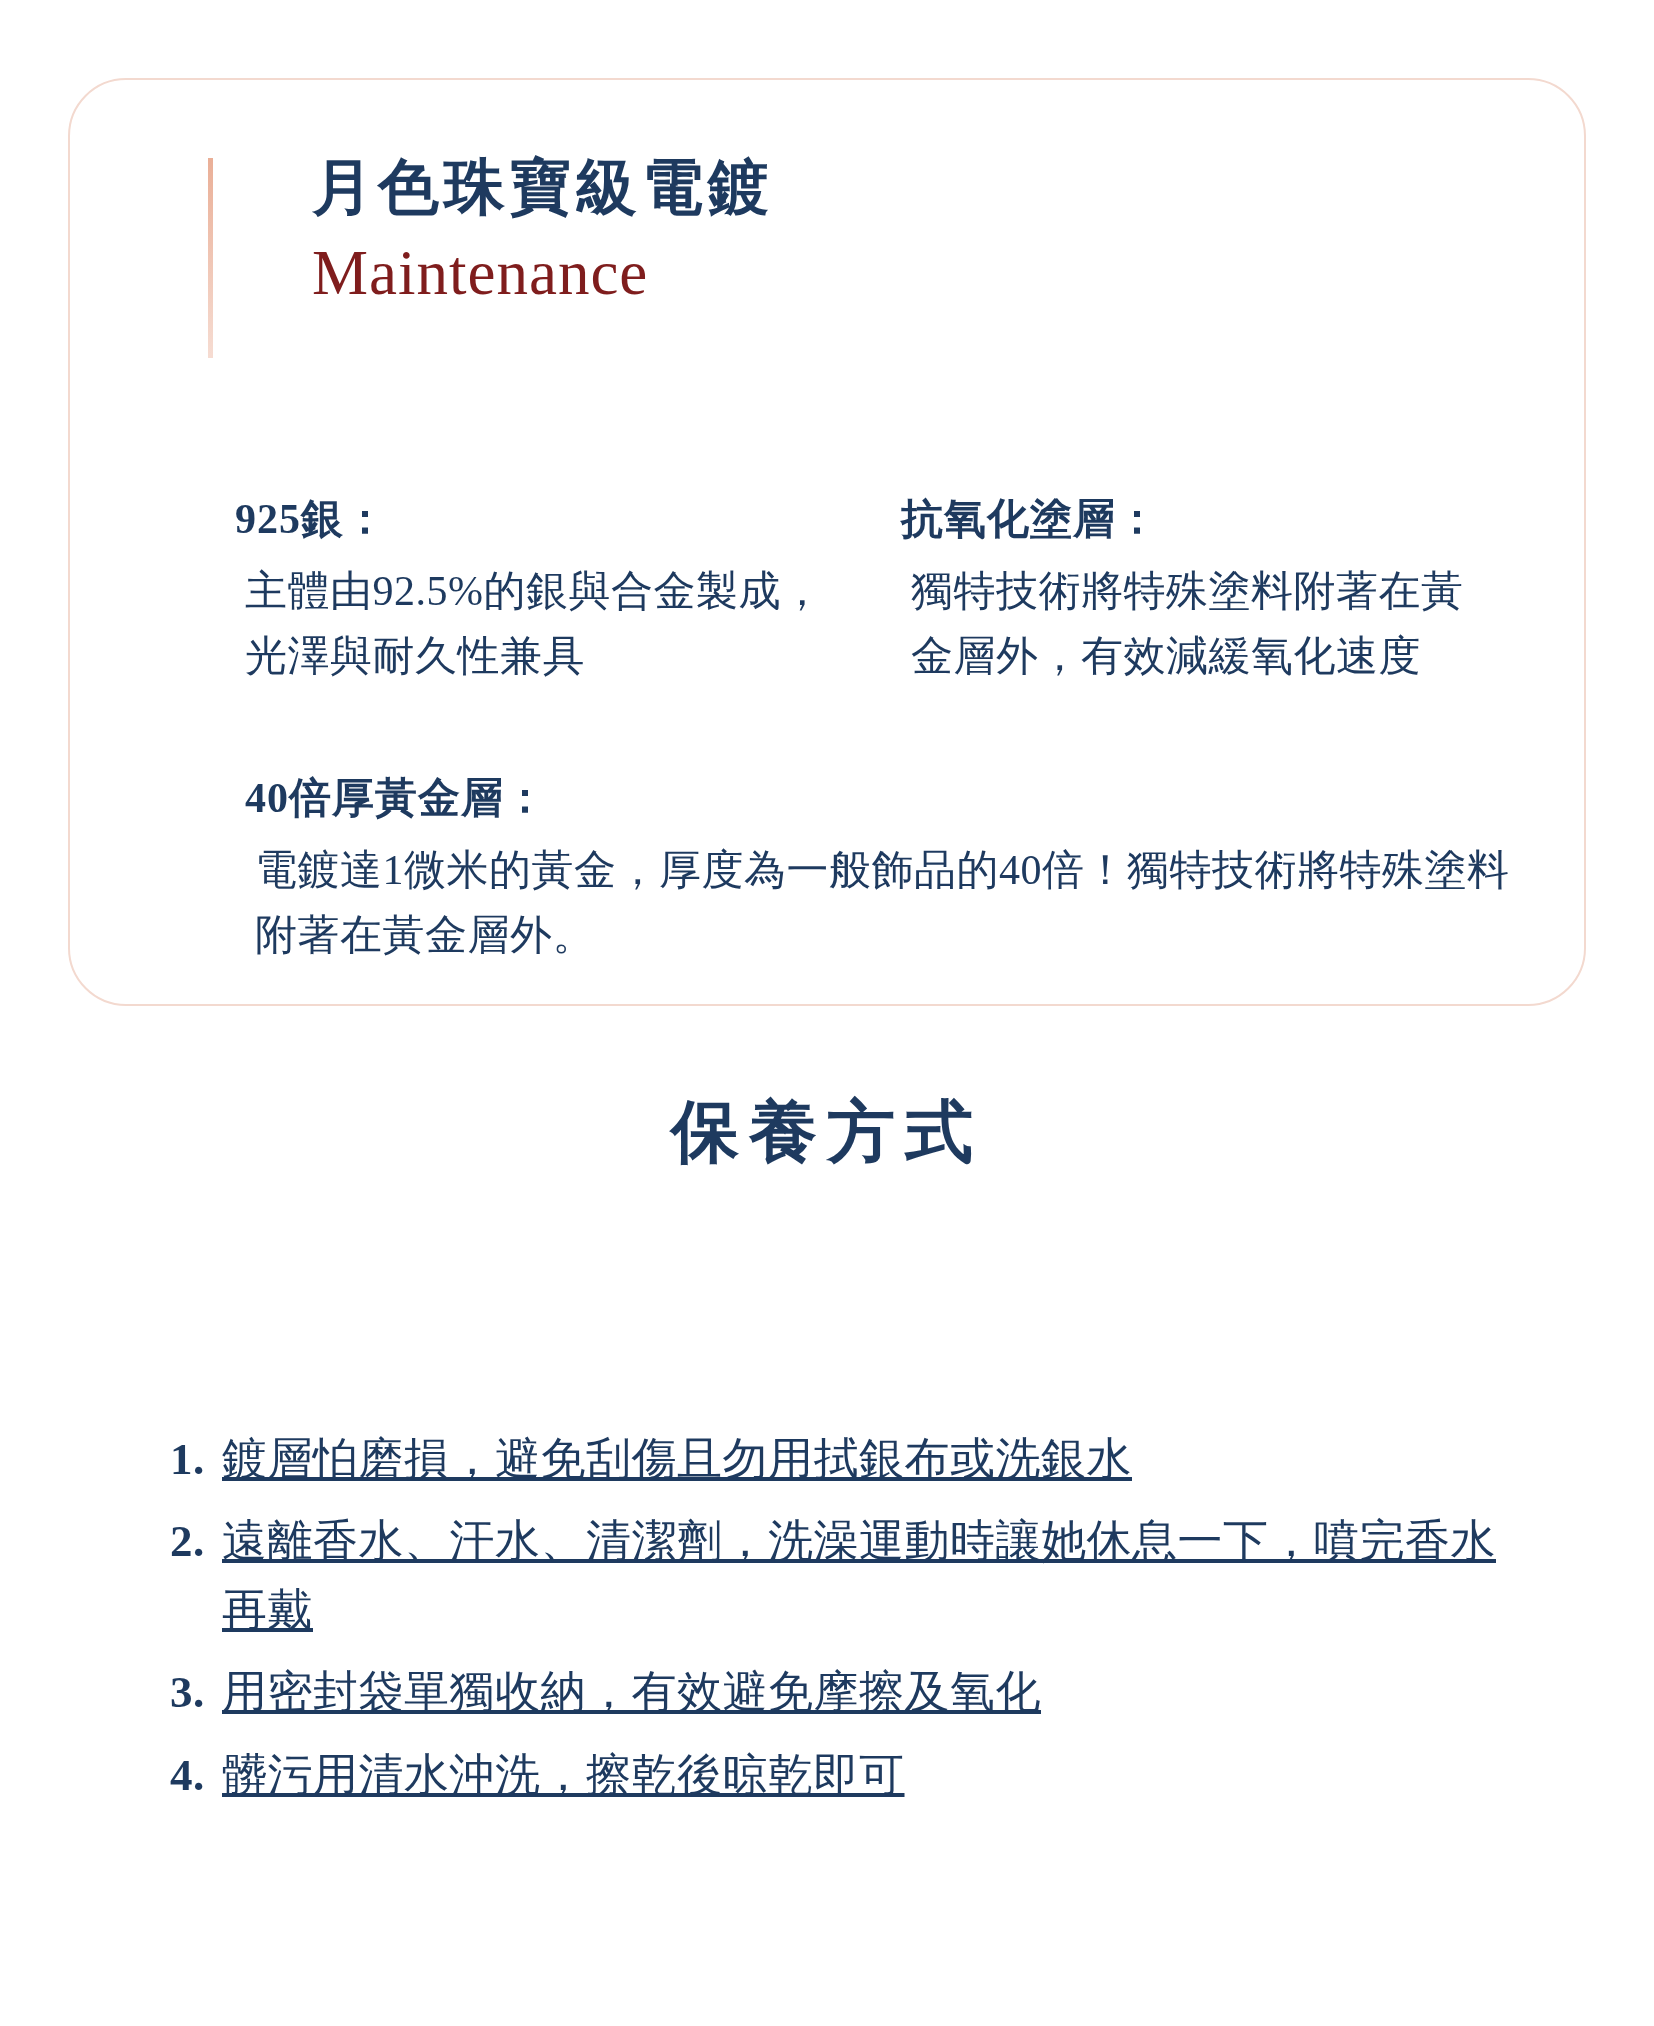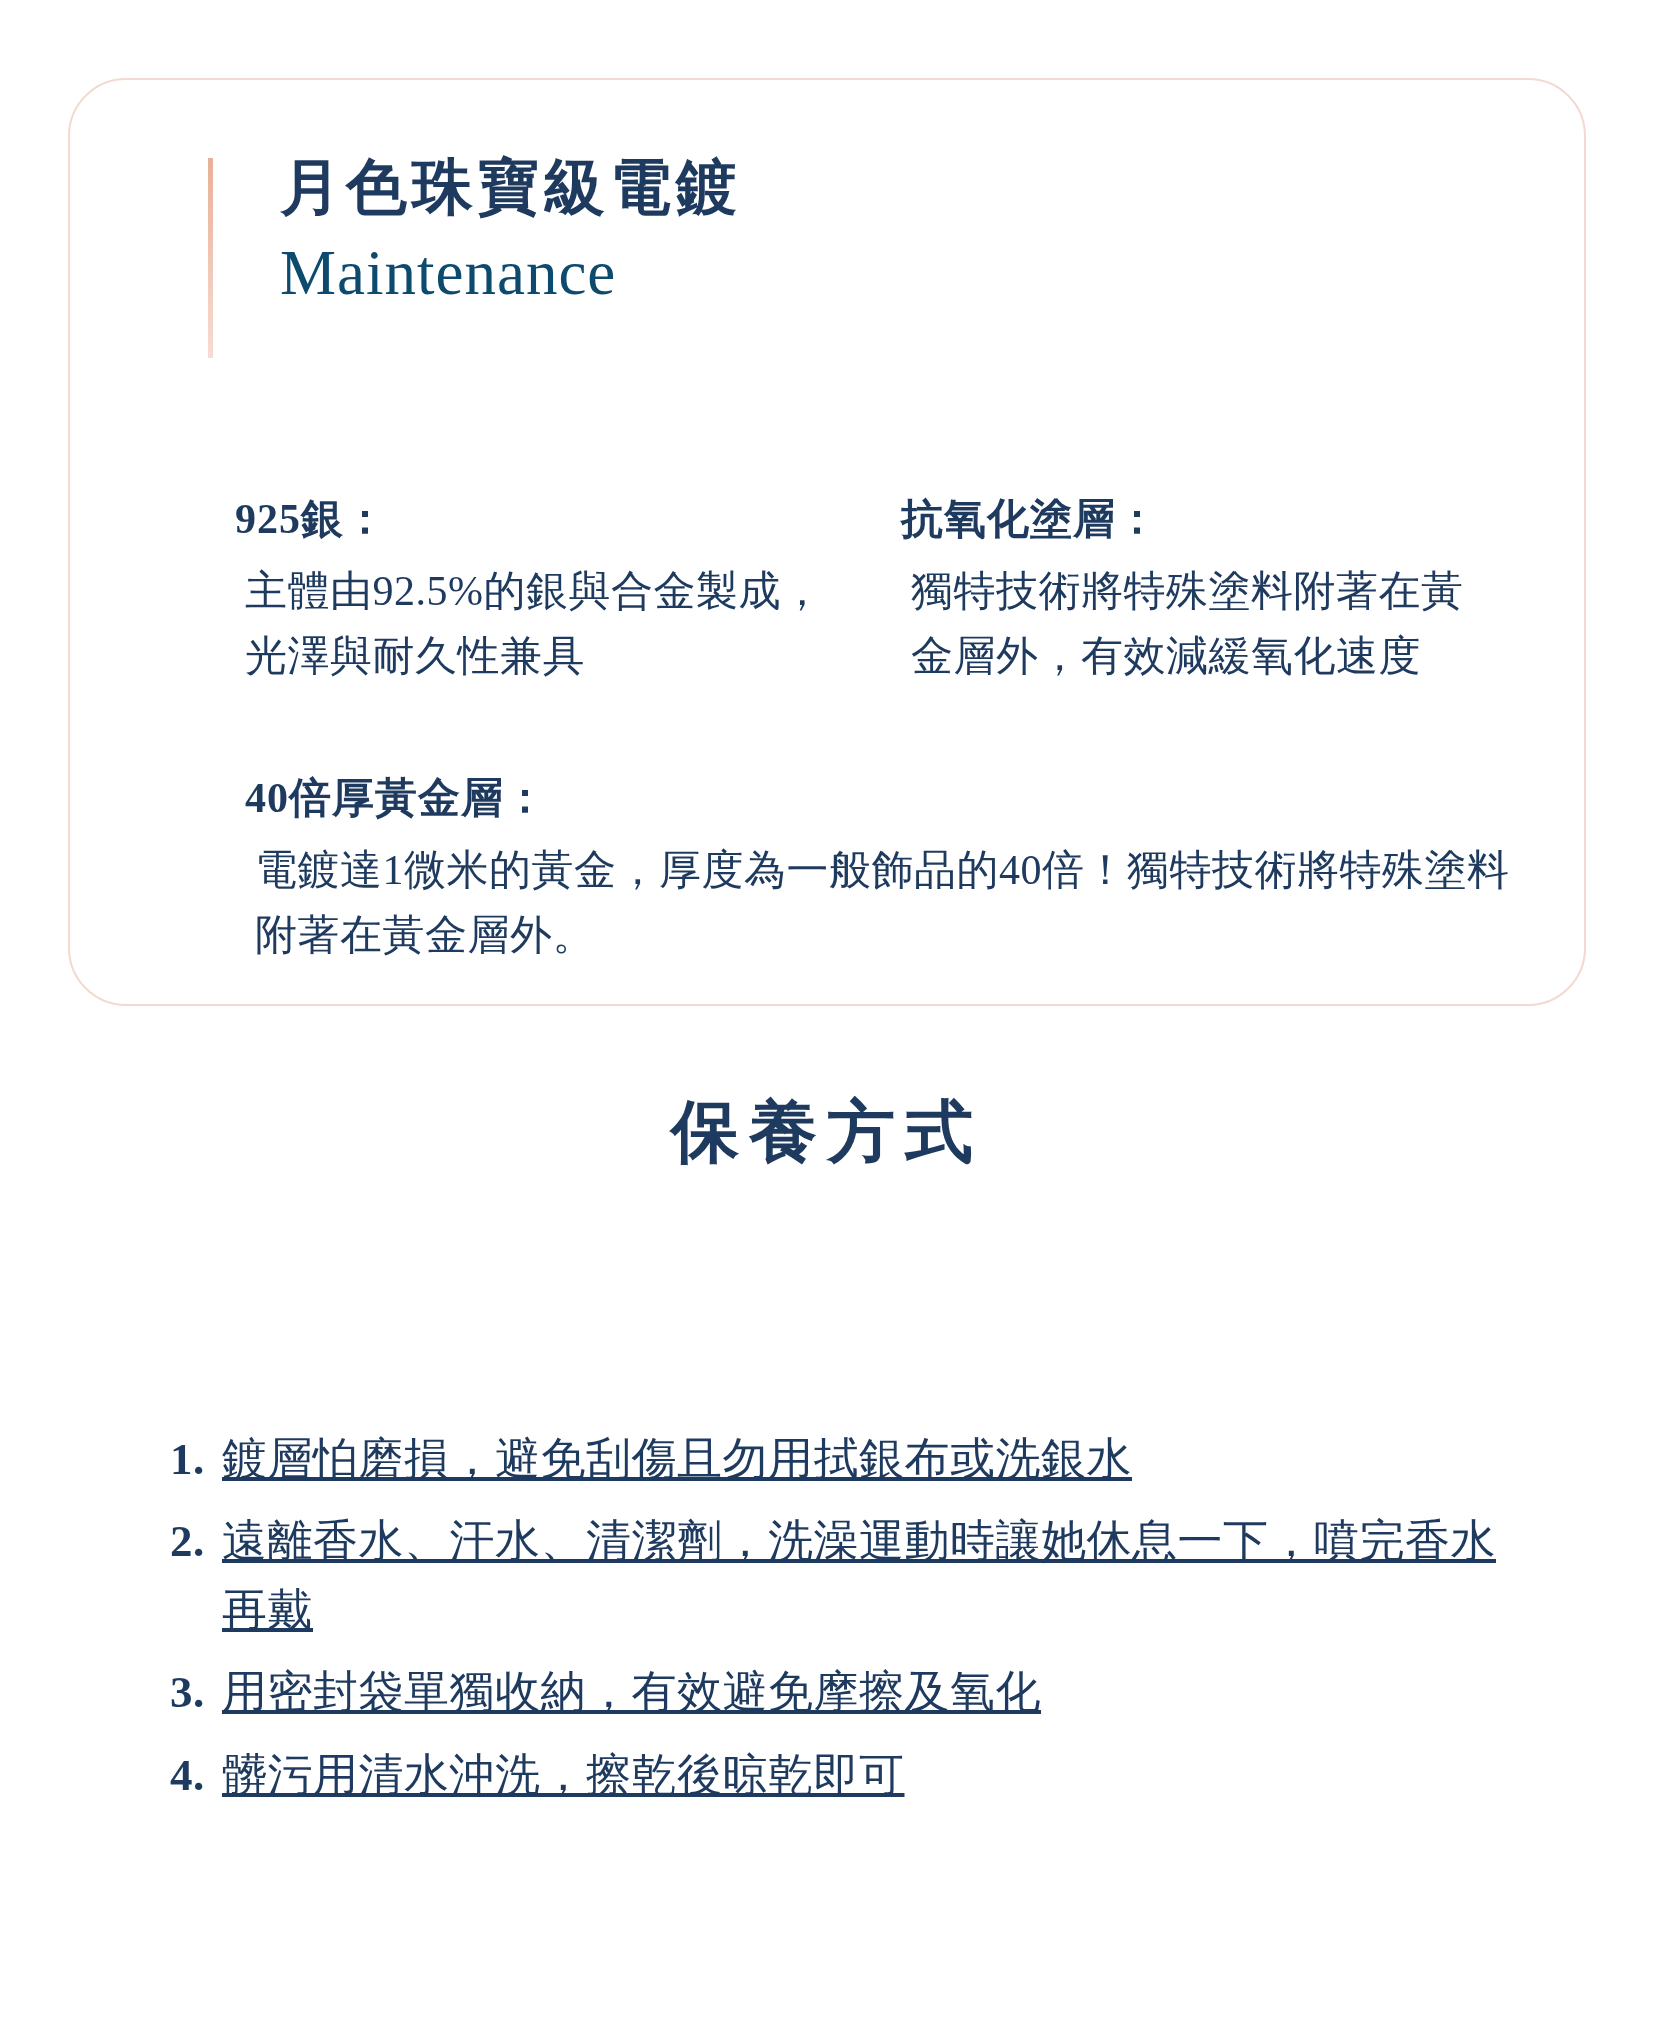--- a/index.html
+++ b/index.html
@@ -32,21 +32,21 @@
     height: 928px;
     border: 2px solid #f3d9cf;
     border-radius: 58px;
     box-sizing: border-box;
   }
 
   .title-block {
     position: absolute;
     left: 138px;
     top: 70px;
-    padding-left: 72px;
+    padding-left: 104px;
   }
   .title-bar {
     position: absolute;
     left: 0;
     top: 8px;
     width: 5px;
     height: 200px;
     background: linear-gradient(#eaaf97, #f6dcd2);
   }
   .title-zh {
@@ -55,21 +55,21 @@
     font-size: 61px;
     letter-spacing: 5px;
     color: #1e3a5f;
     line-height: 1.25;
     margin: 0;
     white-space: nowrap;
   }
   .title-en {
     font-family: "Liberation Serif", "DejaVu Serif", serif;
     font-size: 63px;
-    color: #0c4a6e;
+    color: #7f1d1d;
     letter-spacing: 1px;
     margin: 10px 0 0 0;
     line-height: 1.2;
     white-space: nowrap;
   }
 
   
   .spec-grid {
     position: absolute;
     left: 165px;

